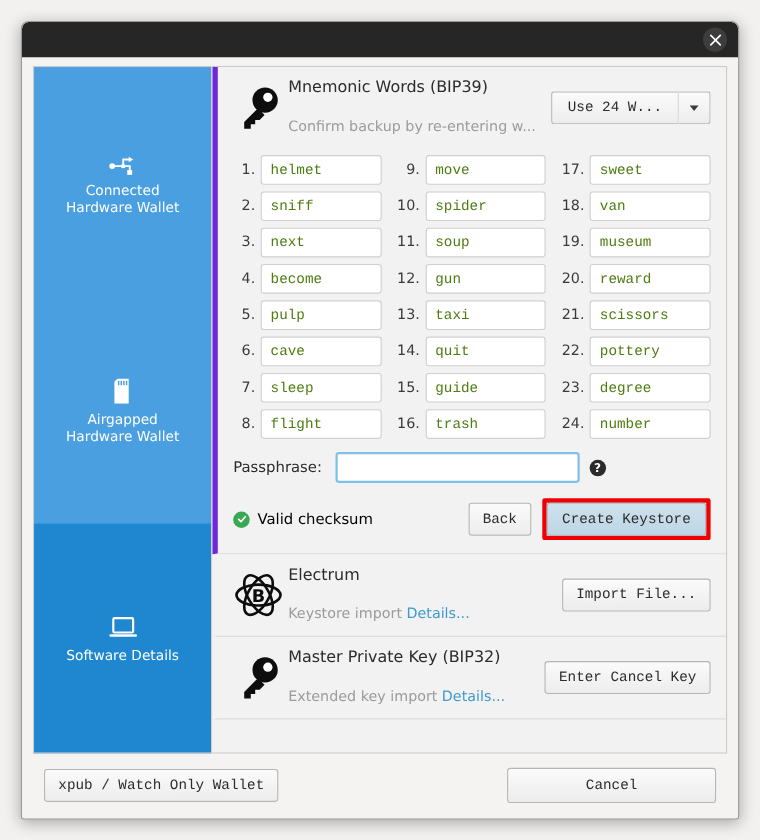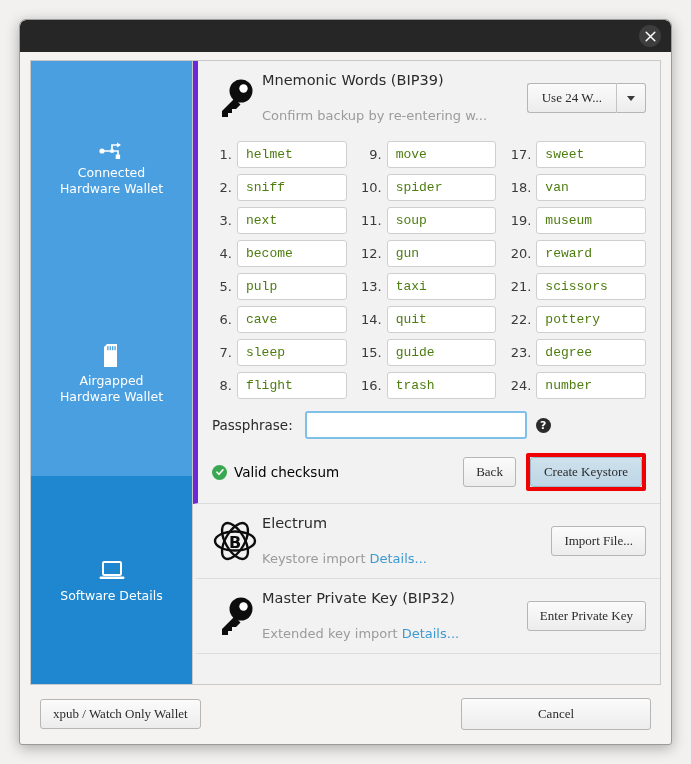--- a/index.html
+++ b/index.html
@@ -131,21 +131,21 @@
   }
   .sec-sub {
     font-size: 13px; color: #9b9b9b; line-height: 19px; margin-top: 16px;
     white-space: nowrap; overflow: hidden;
   }
   .sec-sub .details { color: #3d9ad0; cursor: pointer; margin-left: 4px; }
   .sec-action { flex: 0 0 auto; padding-left: 10px; }
 
   
   .btn {
-    font-family: Liberation Serif, serif;
+    font-family: Liberation Mono, monospace;
     font-size: 13px;
     color: #2b2b2b;
     background: linear-gradient(to bottom, #fbfbfb 0%, #ececec 100%);
     border: 1px solid #b6b6b6;
     border-radius: 3px;
     padding: 6px 12px;
     cursor: pointer;
     white-space: nowrap;
     line-height: 16px;
   }
@@ -465,21 +465,21 @@
                 <path d="M21.5 22.5 L9 35 L9 41 L15 41 L15 37 L19 37 L19 33 L23 33 L27.5 28.5 Z" fill="#0d0d0d"></path>
               </svg>
             </div>
             <div class="sec-text">
               <div class="sec-title">Master Private Key (BIP32)</div>
               <div class="sec-sub">
                 <span>Extended key import</span><span class="details">Details...</span>
               </div>
             </div>
             <div class="sec-action">
-              <button class="btn">Enter Private Key</button>
+              <button class="btn">Enter Cancel Key</button>
             </div>
           </div>
         </div>
 
         <div class="filler"></div>
       </div>
     </div>
 
     <div class="bottombar">
       <button class="btn">xpub / Watch Only Wallet</button>

